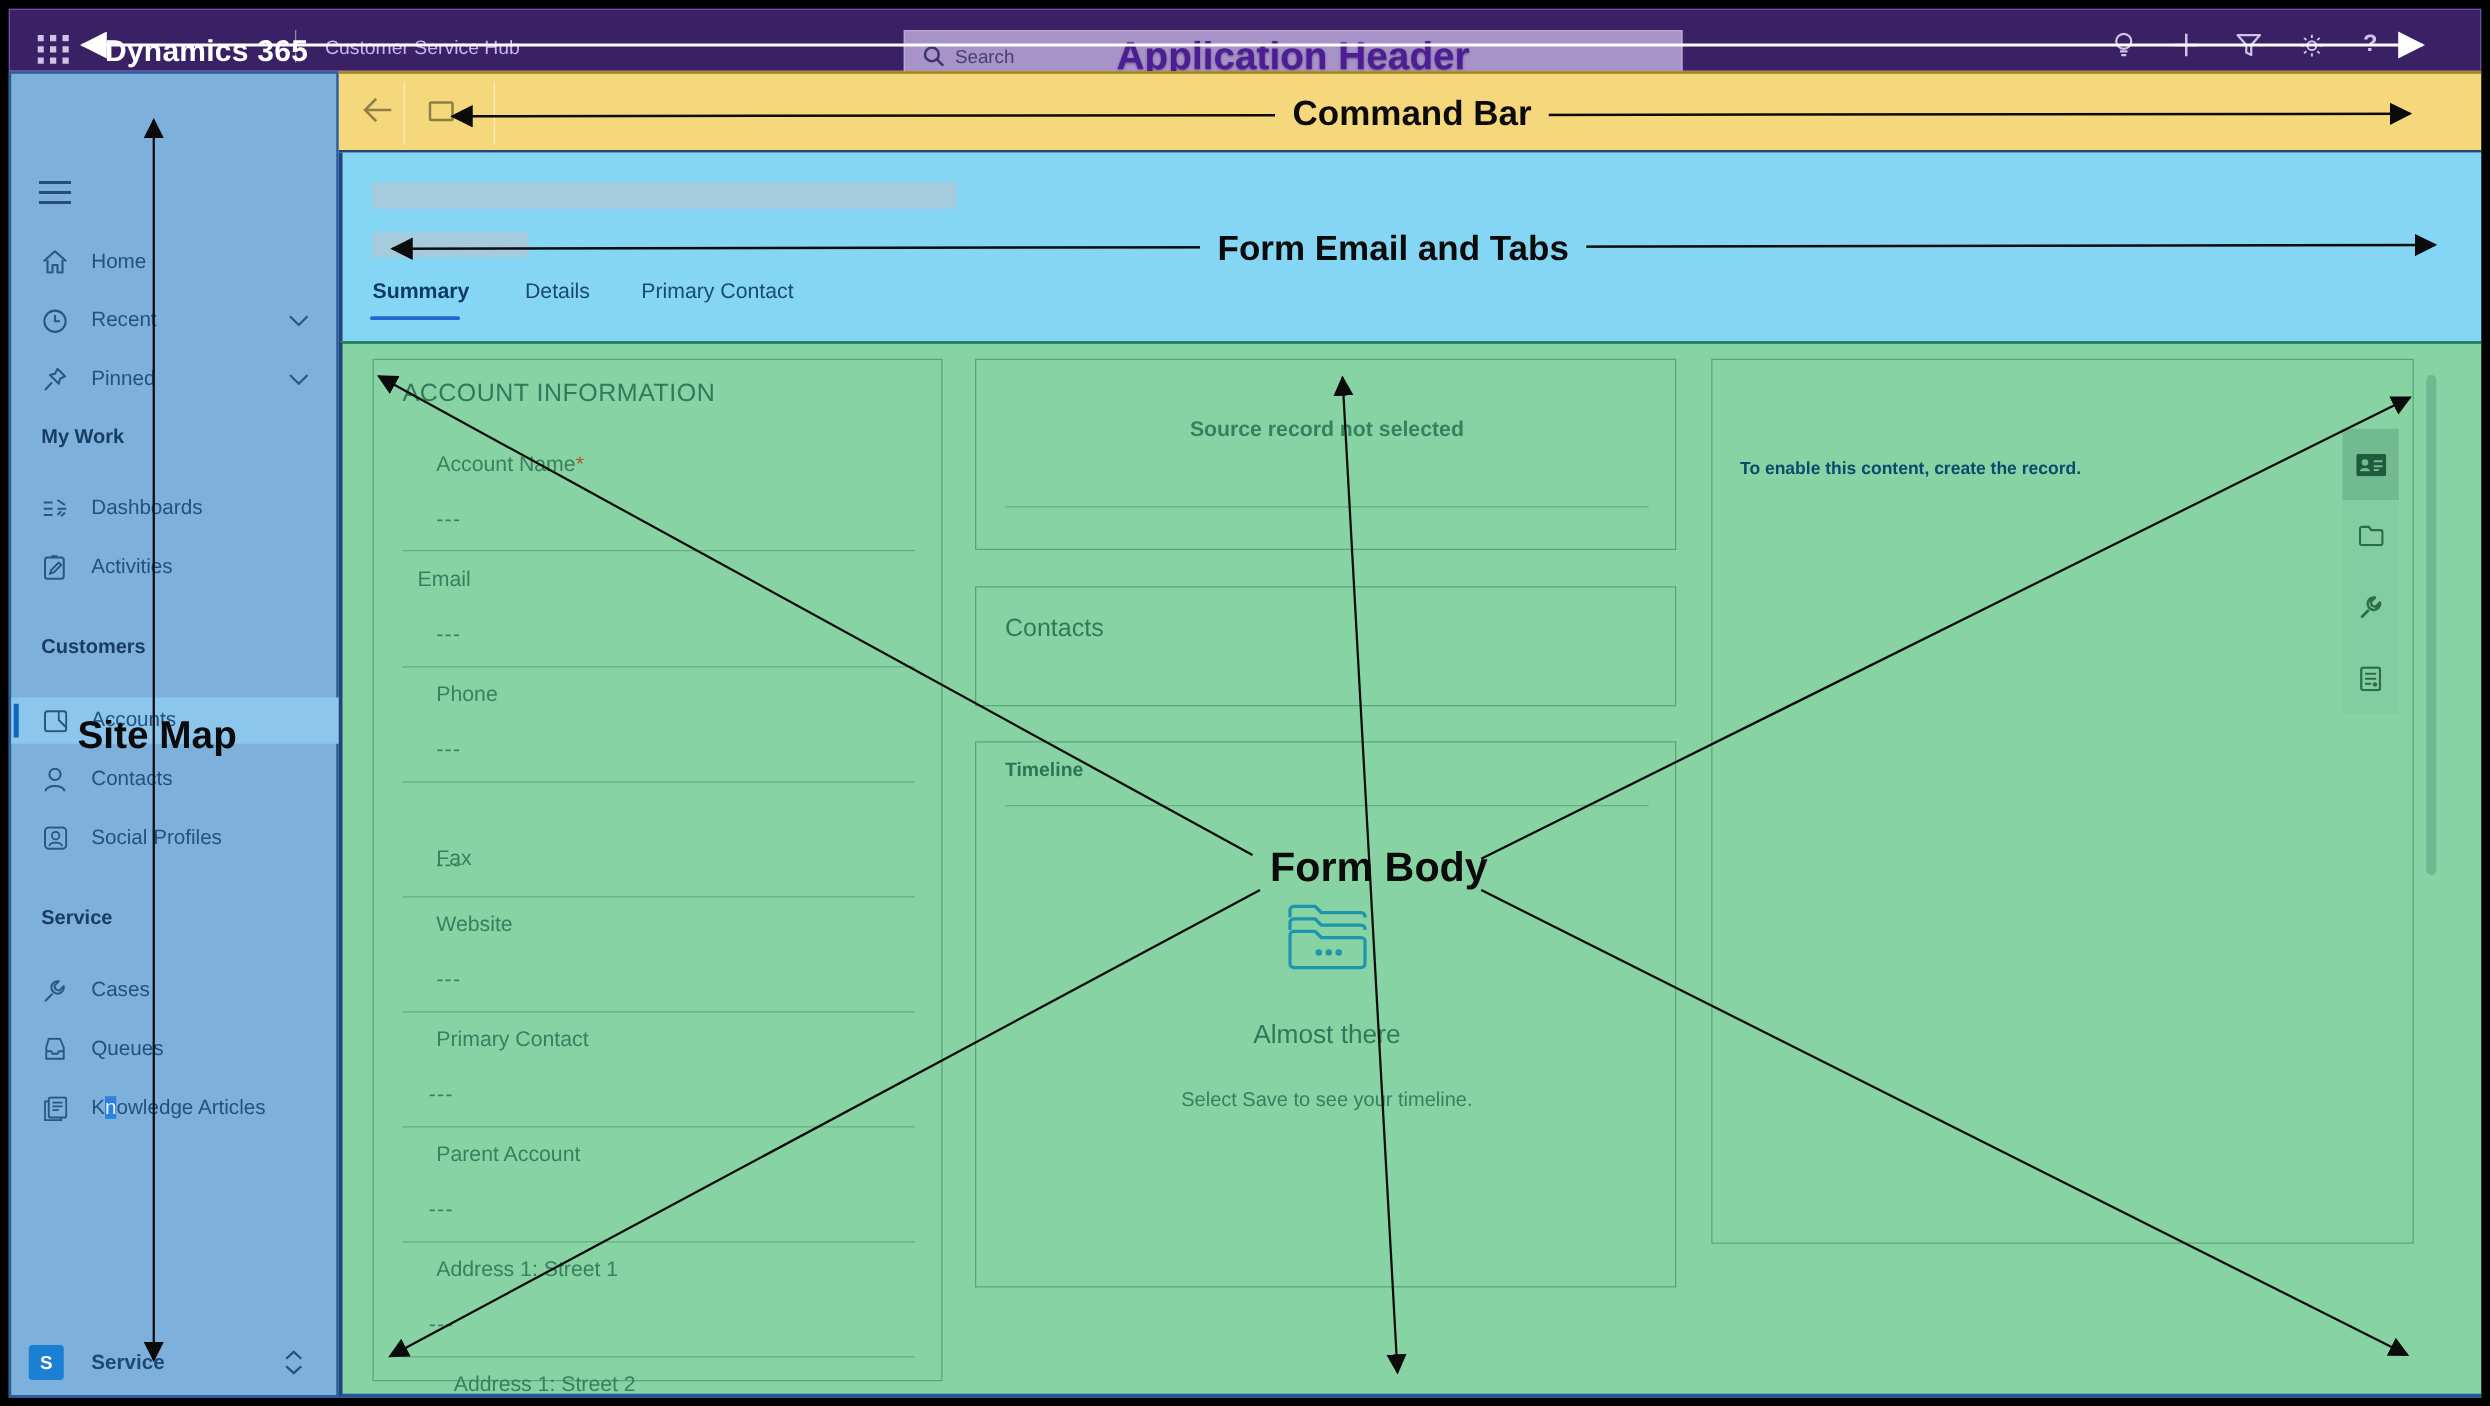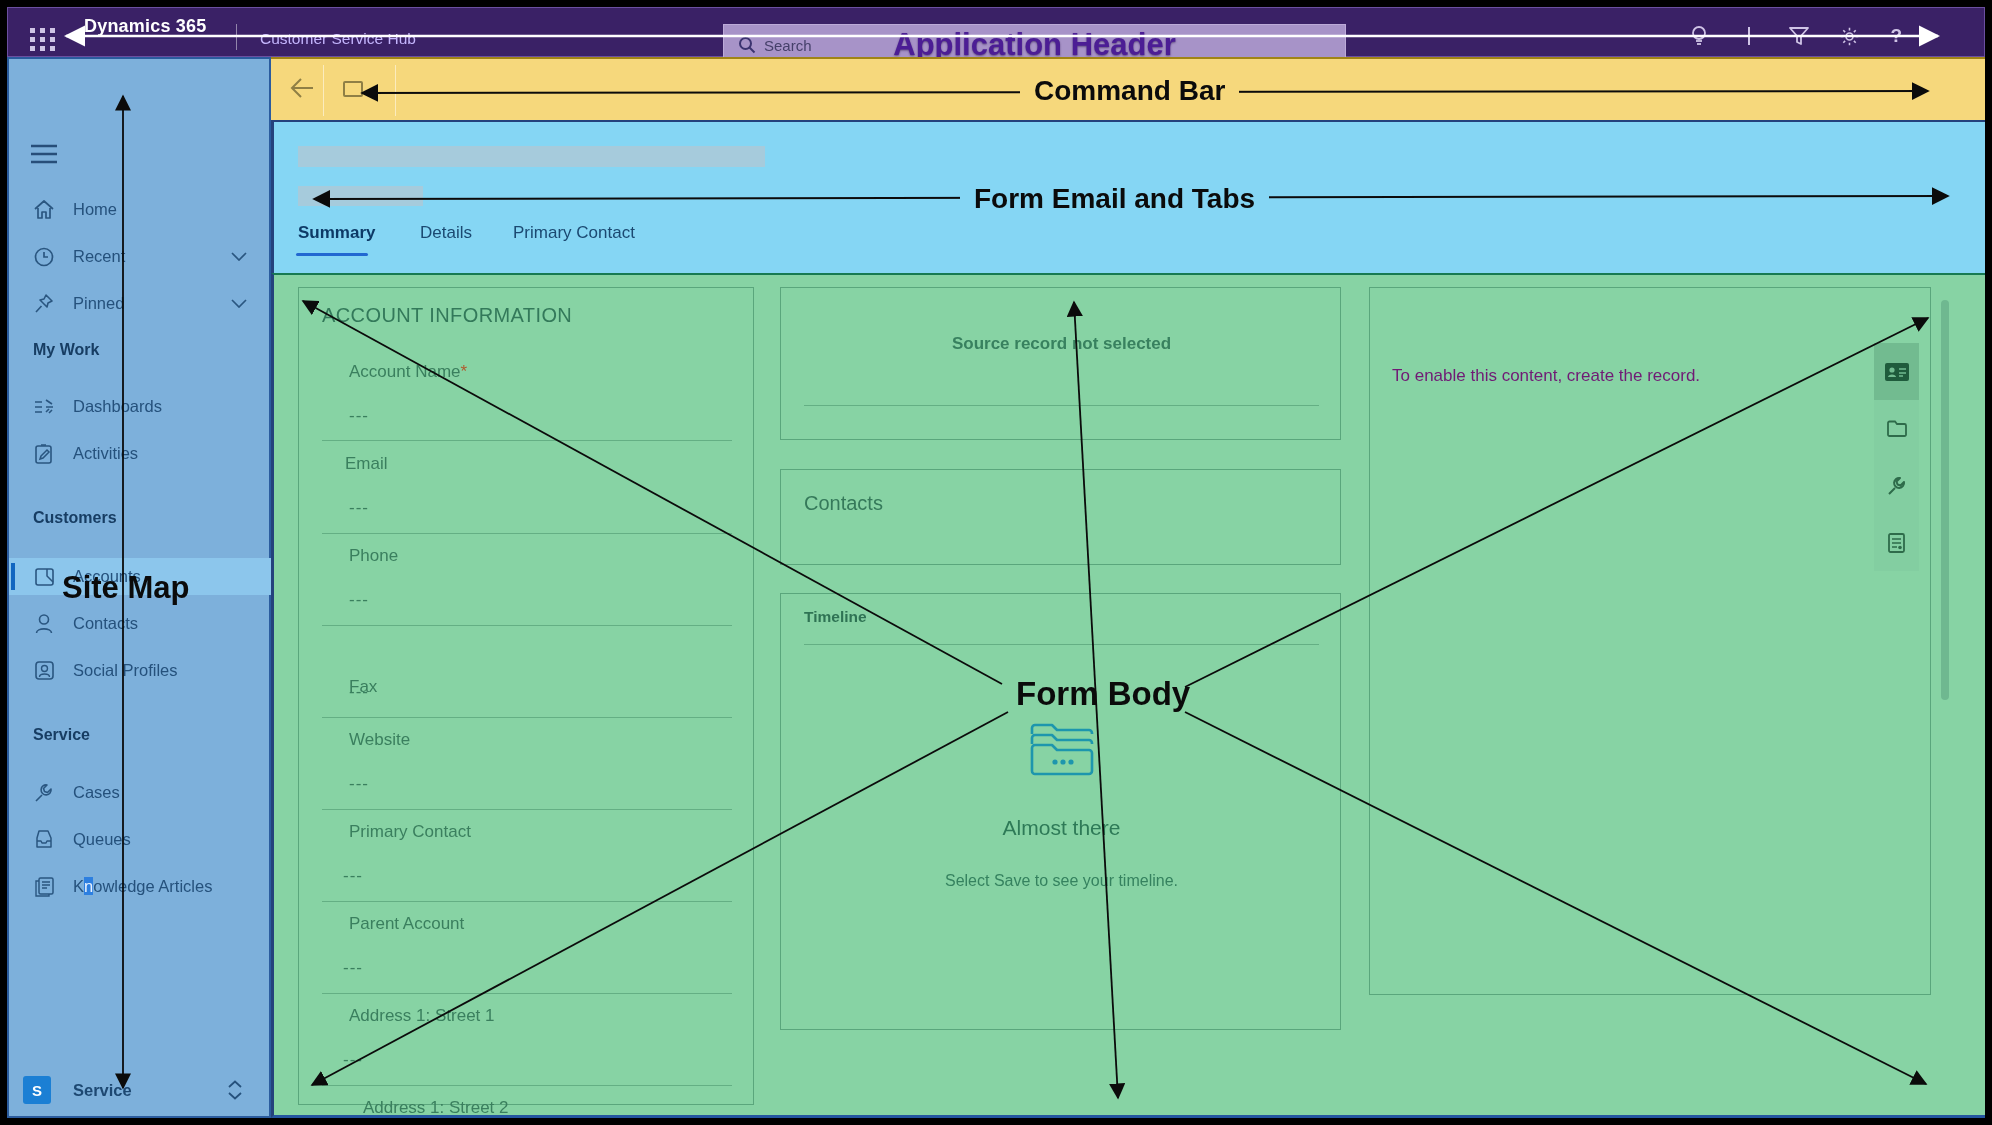--- a/index.html
+++ b/index.html
@@ -4,21 +4,21 @@
 <style>
   * { box-sizing: border-box; margin: 0; padding: 0; }
   html,body { width:1992px; height:1125px; background:#000; }
   body { font-family:"Liberation Sans", sans-serif; }
   .screen { position:relative; width:1992px; height:1125px; background:#000; border-radius:12px; overflow:hidden; }
   .abs { position:absolute; }
 
   
   .app-header { left:7px; top:7px; width:1978px; height:50px; background:#3A2166; border:1px solid #6b4fa0; }
   .waffle { left:22px; top:20px; width:26px; height:24px; }
-  .brand { left:76px; top:8px; color:#fff; font-size:18px; font-weight:700; letter-spacing:.2px; }
+  .brand { left:76px; top:20px; color:#fff; font-size:24px; font-weight:700; letter-spacing:.2px; }
   .brand-divider { left:228px; top:16px; width:1px; height:26px; background:rgba(255,255,255,.45); }
   .app-name { left:252px; top:22px; color:#c4b5fd; font-size:15.5px; }
   .search-box { left:715px; top:16px; width:623px; height:42px; background:#a793c8; border:1px solid #bcaad8; display:flex; align-items:center; }
   .search-ph { color:#46406a; font-size:15px; margin-left:8px; }
   .ann-app-header { position:absolute; left:0; top:0; width:100%; height:100%; display:flex; align-items:center; justify-content:center;
      color:#4c1d95; font-size:31px; font-weight:800; text-shadow:0 1px 2px rgba(40,20,70,.55); }
   .hdr-icons { right:82px; top:17px; display:flex; gap:30px; align-items:center; color:#cfc4e6; }
   .hdr-icons svg { display:block; }
 
   
@@ -57,21 +57,21 @@
   .gdiv { position:absolute; height:1px; background:rgba(35,110,75,.35); }
   .fb-title { color:#33795a; font-size:20px; letter-spacing:.4px; }
   .fld-label { position:absolute; color:#3a7f5e; font-size:17px; }
   .fld-star { color:#b05a2e; }
   .fld-value { position:absolute; color:#3a7f5e; font-size:17px; letter-spacing:1px; }
   .src-msg { color:#38815f; font-size:17px; font-weight:600; }
   .contacts-title { color:#35795a; font-size:20px; }
   .tl-title { color:#2f7354; font-size:15.5px; font-weight:700; }
   .tl-big { color:#2e7a57; font-size:21px; }
   .tl-hint { color:#35825f; font-size:16px; }
-  .right-msg { color:#701a75; font-size:17px; font-weight:400; }
+  .right-msg { color:#0c4a6e; font-size:14px; font-weight:700; }
   .iconstrip { left:1874px; top:343px; width:45px; background:rgba(120,190,150,.25); }
   .is-cell { width:45px; height:57px; display:flex; align-items:center; justify-content:center; color:#2e6b4a; }
   .is-cell.sel { background:#72bb90; color:#1f5b3c; }
   .vscroll { left:1941px; top:300px; width:8px; height:400px; background:#6fb890; border-radius:4px; }
 
   
   .arrows { left:0; top:0; width:1992px; height:1125px; pointer-events:none; z-index:40; }
   .ann { position:absolute; z-index:50; pointer-events:none; white-space:nowrap; }
   .ann-formbody { left:1016px; top:675px; color:#0b0b0b; font-size:33px; font-weight:800; }
 </style>
@@ -278,21 +278,21 @@
 
   <div class="abs formbody">
 
     <div class="card" style="left:24px; top:12px; width:456px; height:818px;">
       <div class="abs fb-title" style="left:23px; top:16px;">ACCOUNT INFORMATION</div>
 
       <div class="fld-label" style="left:50px; top:74px;"><span>Account Name</span><span class="fld-star">*</span></div>
       <div class="fld-value" style="left:50px; top:118px;">---</div>
       <div class="gdiv" style="left:23px; top:152px; width:410px;"></div>
 
-      <div class="fld-label" style="left:46px; top:166px;"><span>Email</span><span class="fld-star"></span></div>
+      <div class="fld-label" style="left:35px; top:166px;"><span>Email</span><span class="fld-star"></span></div>
       <div class="fld-value" style="left:50px; top:210px;">---</div>
       <div class="gdiv" style="left:23px; top:245px; width:410px;"></div>
 
       <div class="fld-label" style="left:50px; top:258px;"><span>Phone</span><span class="fld-star"></span></div>
       <div class="fld-value" style="left:50px; top:302px;">---</div>
       <div class="gdiv" style="left:23px; top:337px; width:410px;"></div>
 
       <div class="fld-label" style="left:50px; top:350px;margin-top:39px;"><span>Fax</span><span class="fld-star"></span></div>
       <div class="fld-value" style="left:50px; top:394px;">---</div>
       <div class="gdiv" style="left:23px; top:429px; width:410px;"></div>

